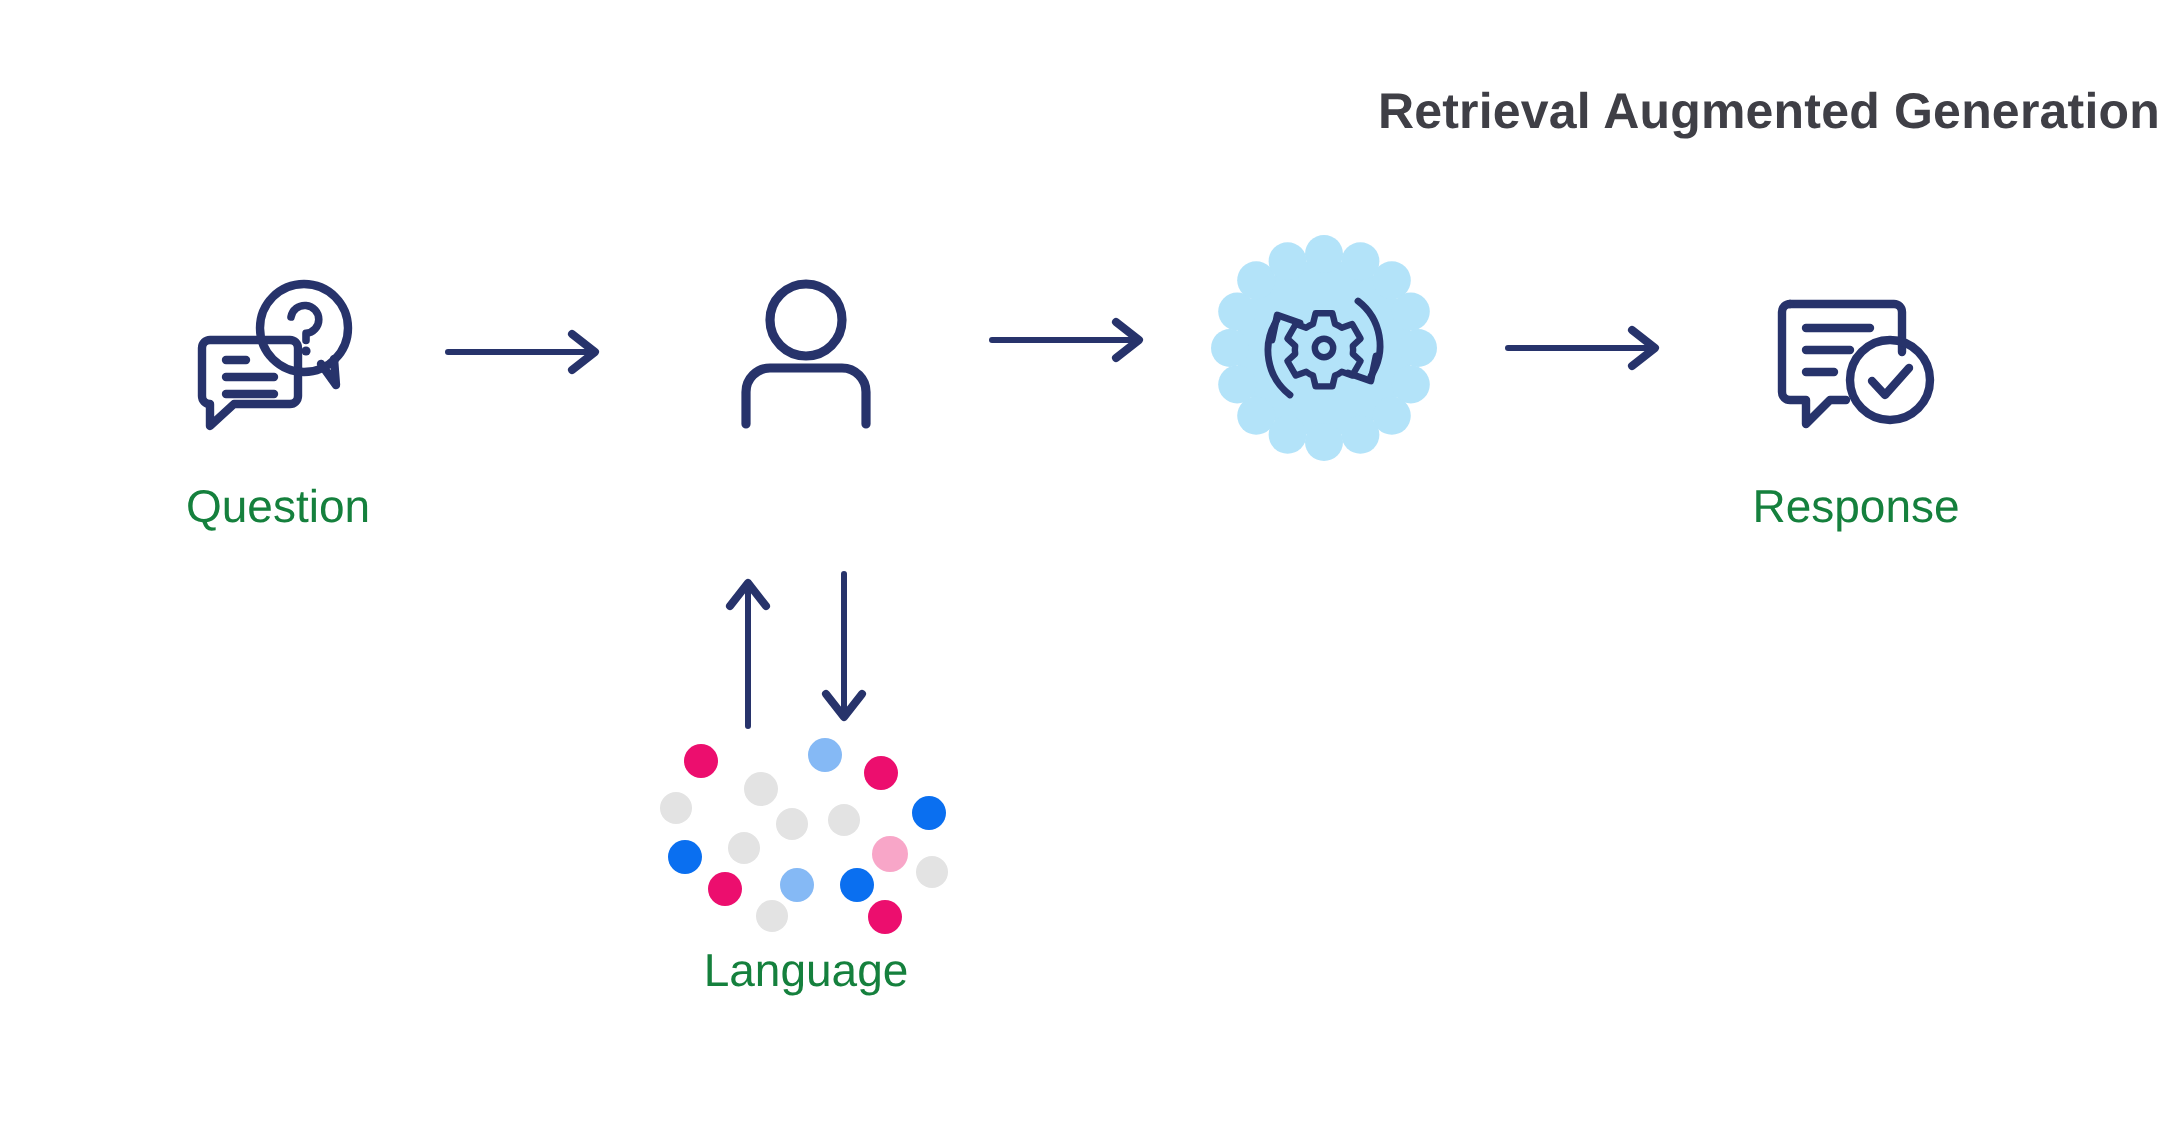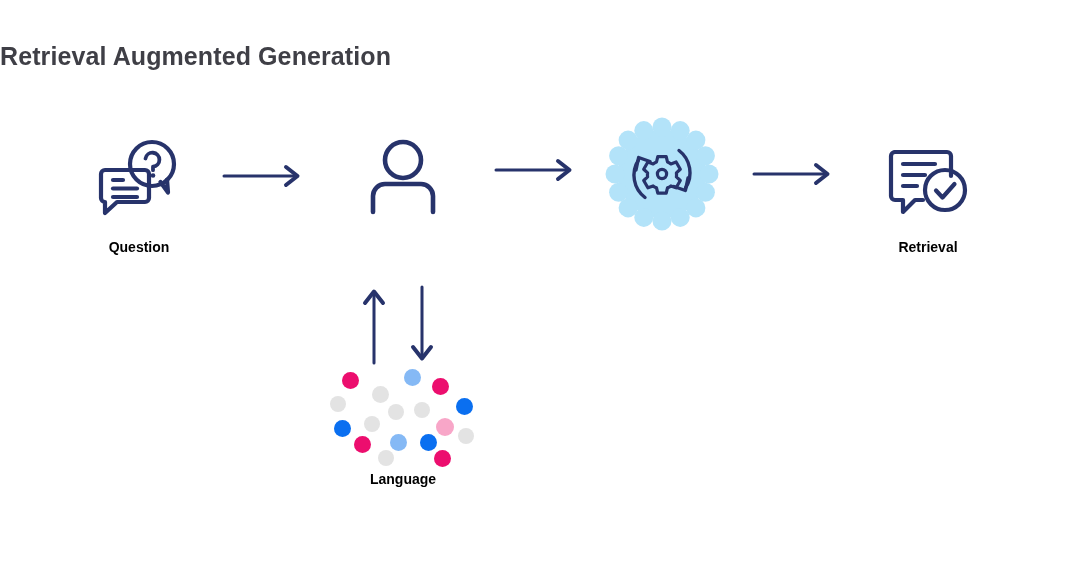--- a/index.html
+++ b/index.html
@@ -17,40 +17,40 @@
   .canvas {
     position: relative;
     width: 1080px;
     height: 561px;
   }
   .title {
     position: absolute;
     left: 0;
     top: 42px;
     width: 1080px;
-    text-align: left;
+    text-align: right;
     font-size: 25px;
     font-weight: bold;
     color: #3f3f46;
     letter-spacing: 0.1px;
   }
   .node {
     position: absolute;
     text-align: center;
   }
   .node-icon {
     display: flex;
     align-items: center;
     justify-content: center;
     height: 110px;
   }
   .node-label {
-    font-size: 14px;
-    font-weight: bold;
-    color: #000000;
+    font-size: 23px;
+    font-weight: normal;
+    color: #15803d;
     line-height: 1.32;
     margin-top: 6px;
     white-space: pre-line;
   }
   
   #node-question { left: 49px;  top: 122px; width: 180px; }
   #node-retriever{ left: 313px; top: 122px; width: 180px; }
   #node-llm      { left: 572px; top: 112px; width: 180px; }
   #node-response { left: 838px; top: 122px; width: 180px; }
   #node-context  { left: 313px; top: 368px; width: 180px; }
@@ -178,21 +178,21 @@
           <path d="M10 16 h52 a4 4 0 0 1 4 4 v20"></path>
           <path d="M10 16 a4 4 0 0 0 -4 4 v40 a4 4 0 0 0 4 4 h8 v12 l12 -12 h8"></path>
           <path d="M18 28 h32"></path>
           <path d="M18 39 h22"></path>
           <path d="M18 50 h14"></path>
           <circle cx="60" cy="54" r="20"></circle>
           <path d="M51 54.5 l6.5 7 l12 -13.5"></path>
         </g>
       </svg>
     </div>
-    <div class="node-label">Retrieval</div>
+    <div class="node-label">Response</div>
   </div>
 
   <div class="arrow" id="arrow-ctx-up">
     <svg width="28" height="80" viewBox="0 0 28 80" fill="none">
       <path d="M14 78 V8" stroke="#27336b" stroke-width="3" stroke-linecap="round"></path>
       <path d="M5 18 L14 6.5 L23 18" stroke="#27336b" stroke-width="4" stroke-linecap="round" stroke-linejoin="round" fill="none"></path>
     </svg>
   </div>
 
   <div class="arrow" id="arrow-ctx-down">

